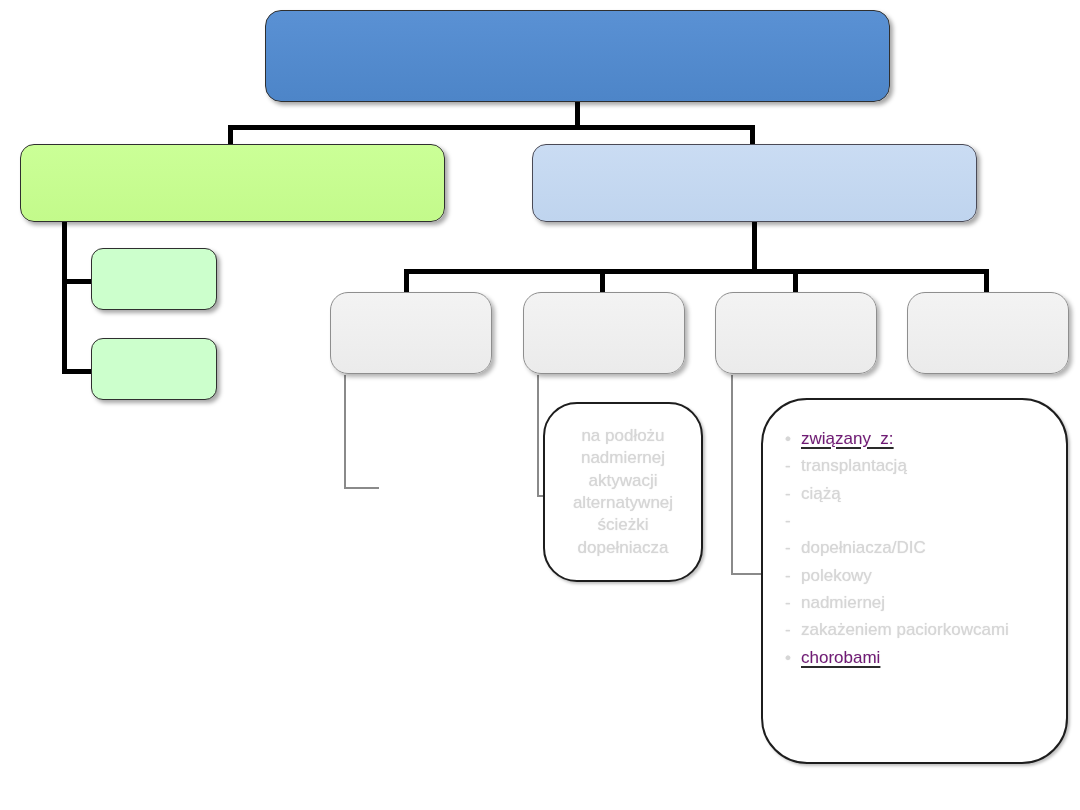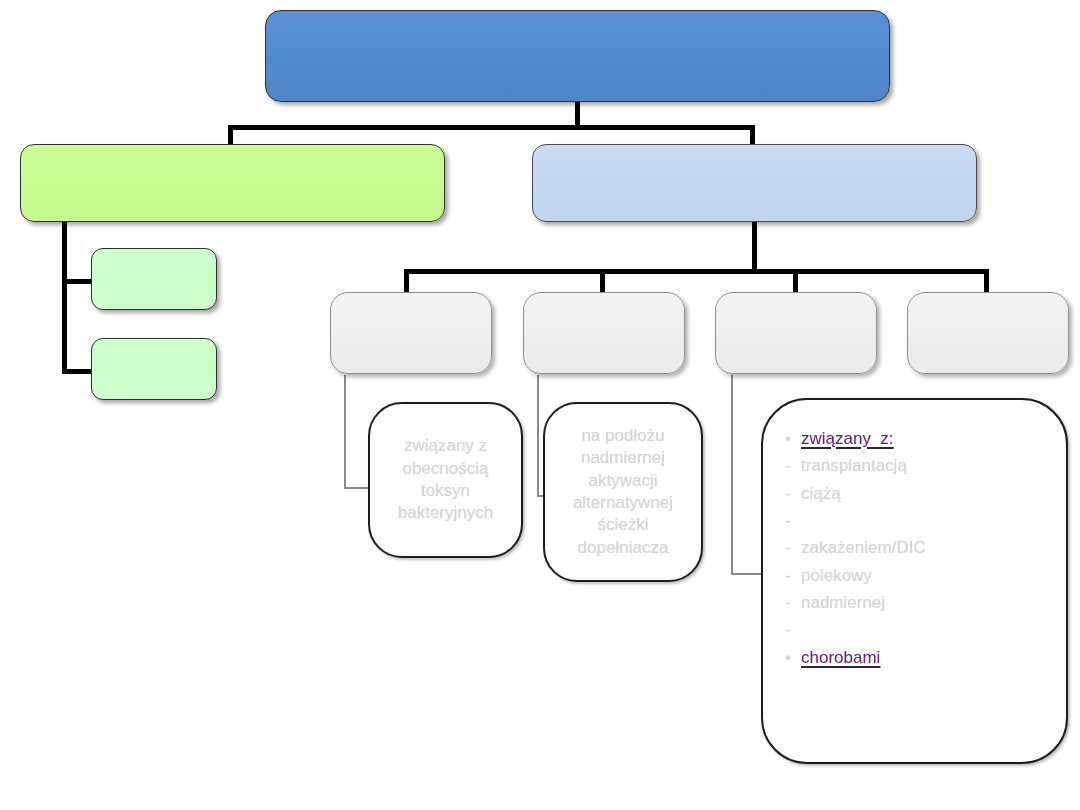--- a/index.html
+++ b/index.html
@@ -178,26 +178,20 @@
   </div>
 
   <div class="node node-grey" style="left:715px; top:292px; width:162px; height:82px;">
     <span></span>
   </div>
 
   <div class="node node-grey" style="left:907px; top:292px; width:162px; height:82px;">
     <span></span>
   </div>
 
-  <div class="callout" style="left:368px; top:402px; width:155px; height:156px;">
-    <div class="callout-text">związany z
-obecnością
-toksyn
-bakteryjnych</div>
-  </div>
 
   <div class="callout" style="left:543px; top:402px; width:160px; height:180px;">
     <div class="callout-text">na podłożu
 nadmiernej
 aktywacji
 alternatywnej
 ścieżki
 dopełniacza</div>
   </div>
 
@@ -214,32 +208,33 @@
         </div>
         <div class="li-row">
           <span class="li" style="width: 16px; flex: 0 0 16px;">-</span>
           <span class="li">ciążą</span>
         </div>
         <div class="li-row">
           <span class="li" style="width: 16px; flex: 0 0 16px;">-</span>
         </div>
         <div class="li-row">
           <span class="li" style="width: 16px; flex: 0 0 16px;">-</span>
-          <span class="li">zakażeniem/DIC</span>
+          <span class="li">dopełniacza/DIC</span>
         </div>
         <div class="li-row">
           <span class="li" style="width: 16px; flex: 0 0 16px;">-</span>
           <span class="li">polekowy</span>
         </div>
         <div class="li-row">
           <span class="li" style="width: 16px; flex: 0 0 16px;">-</span>
           <span class="li">nadmiernej</span>
         </div>
         <div class="li-row">
           <span class="li" style="width: 16px; flex: 0 0 16px;">-</span>
+          <span class="li">zakażeniem paciorkowcami</span>
         </div>
         <div class="li-row">
           <span class="li" style="width: 16px; flex: 0 0 16px;">•</span>
           <span class="li head">chorobami</span>
         </div>
       </div>
   </div>
 
 </div>
 

